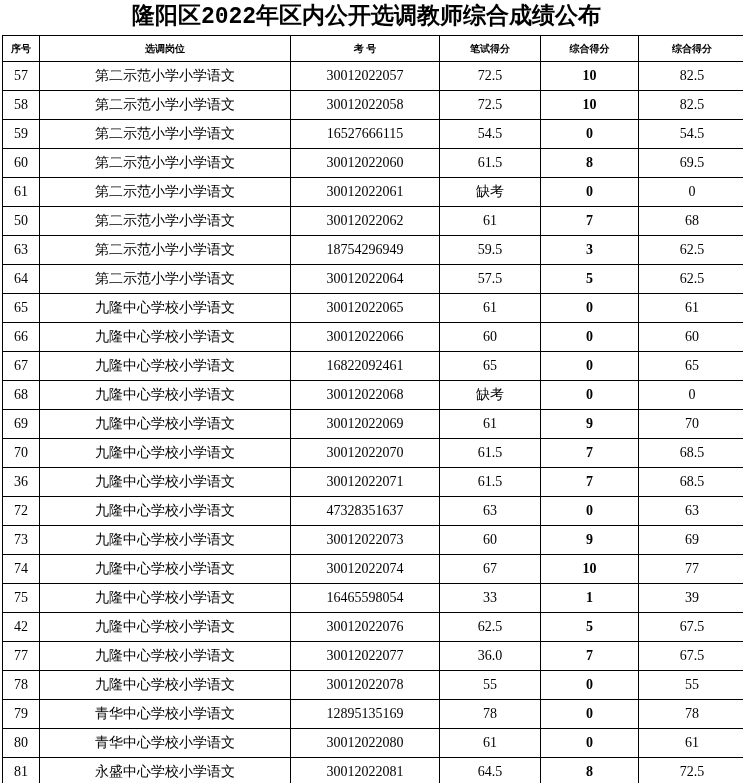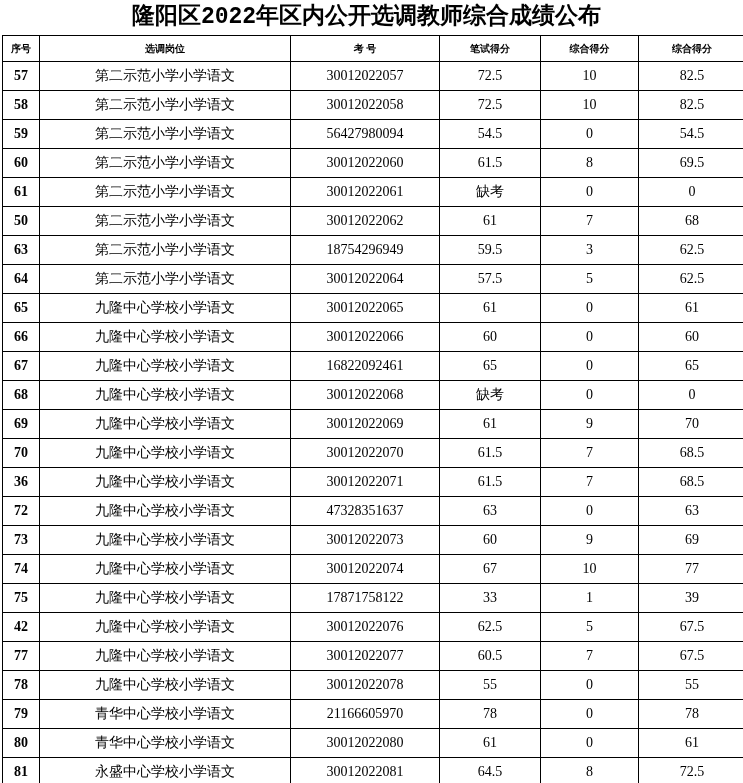--- a/index.html
+++ b/index.html
@@ -47,25 +47,25 @@
     color: #000;
     font-family: "Liberation Serif", "DejaVu Serif", serif;
     overflow: hidden;
     white-space: nowrap;
   }
   table.grid th {
     font-weight: bold;
     font-size: 10px;
     height: 25px;
   }
-  .c0 { width: 36px; font-weight: bold; }
+  .c0 { width: 36px; }
   .c1 { width: 250px; }
   .c2 { width: 148px; }
   .c3 { width: 100px; }
-  .c4 { width: 97px; }
+  .c4 { width: 97px; font-weight: bold; }
   .c5 { width: 106px; }
   td.num { font-size: 14px; }
   td.post { font-size: 14.5px; }
   td.exam { font-size: 14px; letter-spacing: 0px; }
   .dashed-row td {
     border-bottom: 1px dashed #000;
   }
 </style>
 </head>
 <body>
@@ -98,21 +98,21 @@
           <td class="c0 num">58</td>
           <td class="c1 post">第二示范小学小学语文</td>
           <td class="c2 exam">30012022058</td>
           <td class="c3 num">72.5</td>
           <td class="c4 num">10</td>
           <td class="c5 num">82.5</td>
         </tr>
         <tr>
           <td class="c0 num">59</td>
           <td class="c1 post">第二示范小学小学语文</td>
-          <td class="c2 exam">56427980094</td>
+          <td class="c2 exam">16527666115</td>
           <td class="c3 num">54.5</td>
           <td class="c4 num">0</td>
           <td class="c5 num">54.5</td>
         </tr>
         <tr>
           <td class="c0 num">60</td>
           <td class="c1 post">第二示范小学小学语文</td>
           <td class="c2 exam">30012022060</td>
           <td class="c3 num">61.5</td>
           <td class="c4 num">8</td>
@@ -226,53 +226,53 @@
           <td class="c0 num">74</td>
           <td class="c1 post">九隆中心学校小学语文</td>
           <td class="c2 exam">30012022074</td>
           <td class="c3 num">67</td>
           <td class="c4 num">10</td>
           <td class="c5 num">77</td>
         </tr>
         <tr>
           <td class="c0 num">75</td>
           <td class="c1 post">九隆中心学校小学语文</td>
-          <td class="c2 exam">17871758122</td>
+          <td class="c2 exam">16465598054</td>
           <td class="c3 num">33</td>
           <td class="c4 num">1</td>
           <td class="c5 num">39</td>
         </tr>
         <tr class="dashed-row">
           <td class="c0 num">42</td>
           <td class="c1 post">九隆中心学校小学语文</td>
           <td class="c2 exam">30012022076</td>
           <td class="c3 num">62.5</td>
           <td class="c4 num">5</td>
           <td class="c5 num">67.5</td>
         </tr>
         <tr>
           <td class="c0 num">77</td>
           <td class="c1 post">九隆中心学校小学语文</td>
           <td class="c2 exam">30012022077</td>
-          <td class="c3 num">60.5</td>
+          <td class="c3 num">36.0</td>
           <td class="c4 num">7</td>
           <td class="c5 num">67.5</td>
         </tr>
         <tr>
           <td class="c0 num">78</td>
           <td class="c1 post">九隆中心学校小学语文</td>
           <td class="c2 exam">30012022078</td>
           <td class="c3 num">55</td>
           <td class="c4 num">0</td>
           <td class="c5 num">55</td>
         </tr>
         <tr>
           <td class="c0 num">79</td>
           <td class="c1 post">青华中心学校小学语文</td>
-          <td class="c2 exam">21166605970</td>
+          <td class="c2 exam">12895135169</td>
           <td class="c3 num">78</td>
           <td class="c4 num">0</td>
           <td class="c5 num">78</td>
         </tr>
         <tr>
           <td class="c0 num">80</td>
           <td class="c1 post">青华中心学校小学语文</td>
           <td class="c2 exam">30012022080</td>
           <td class="c3 num">61</td>
           <td class="c4 num">0</td>

